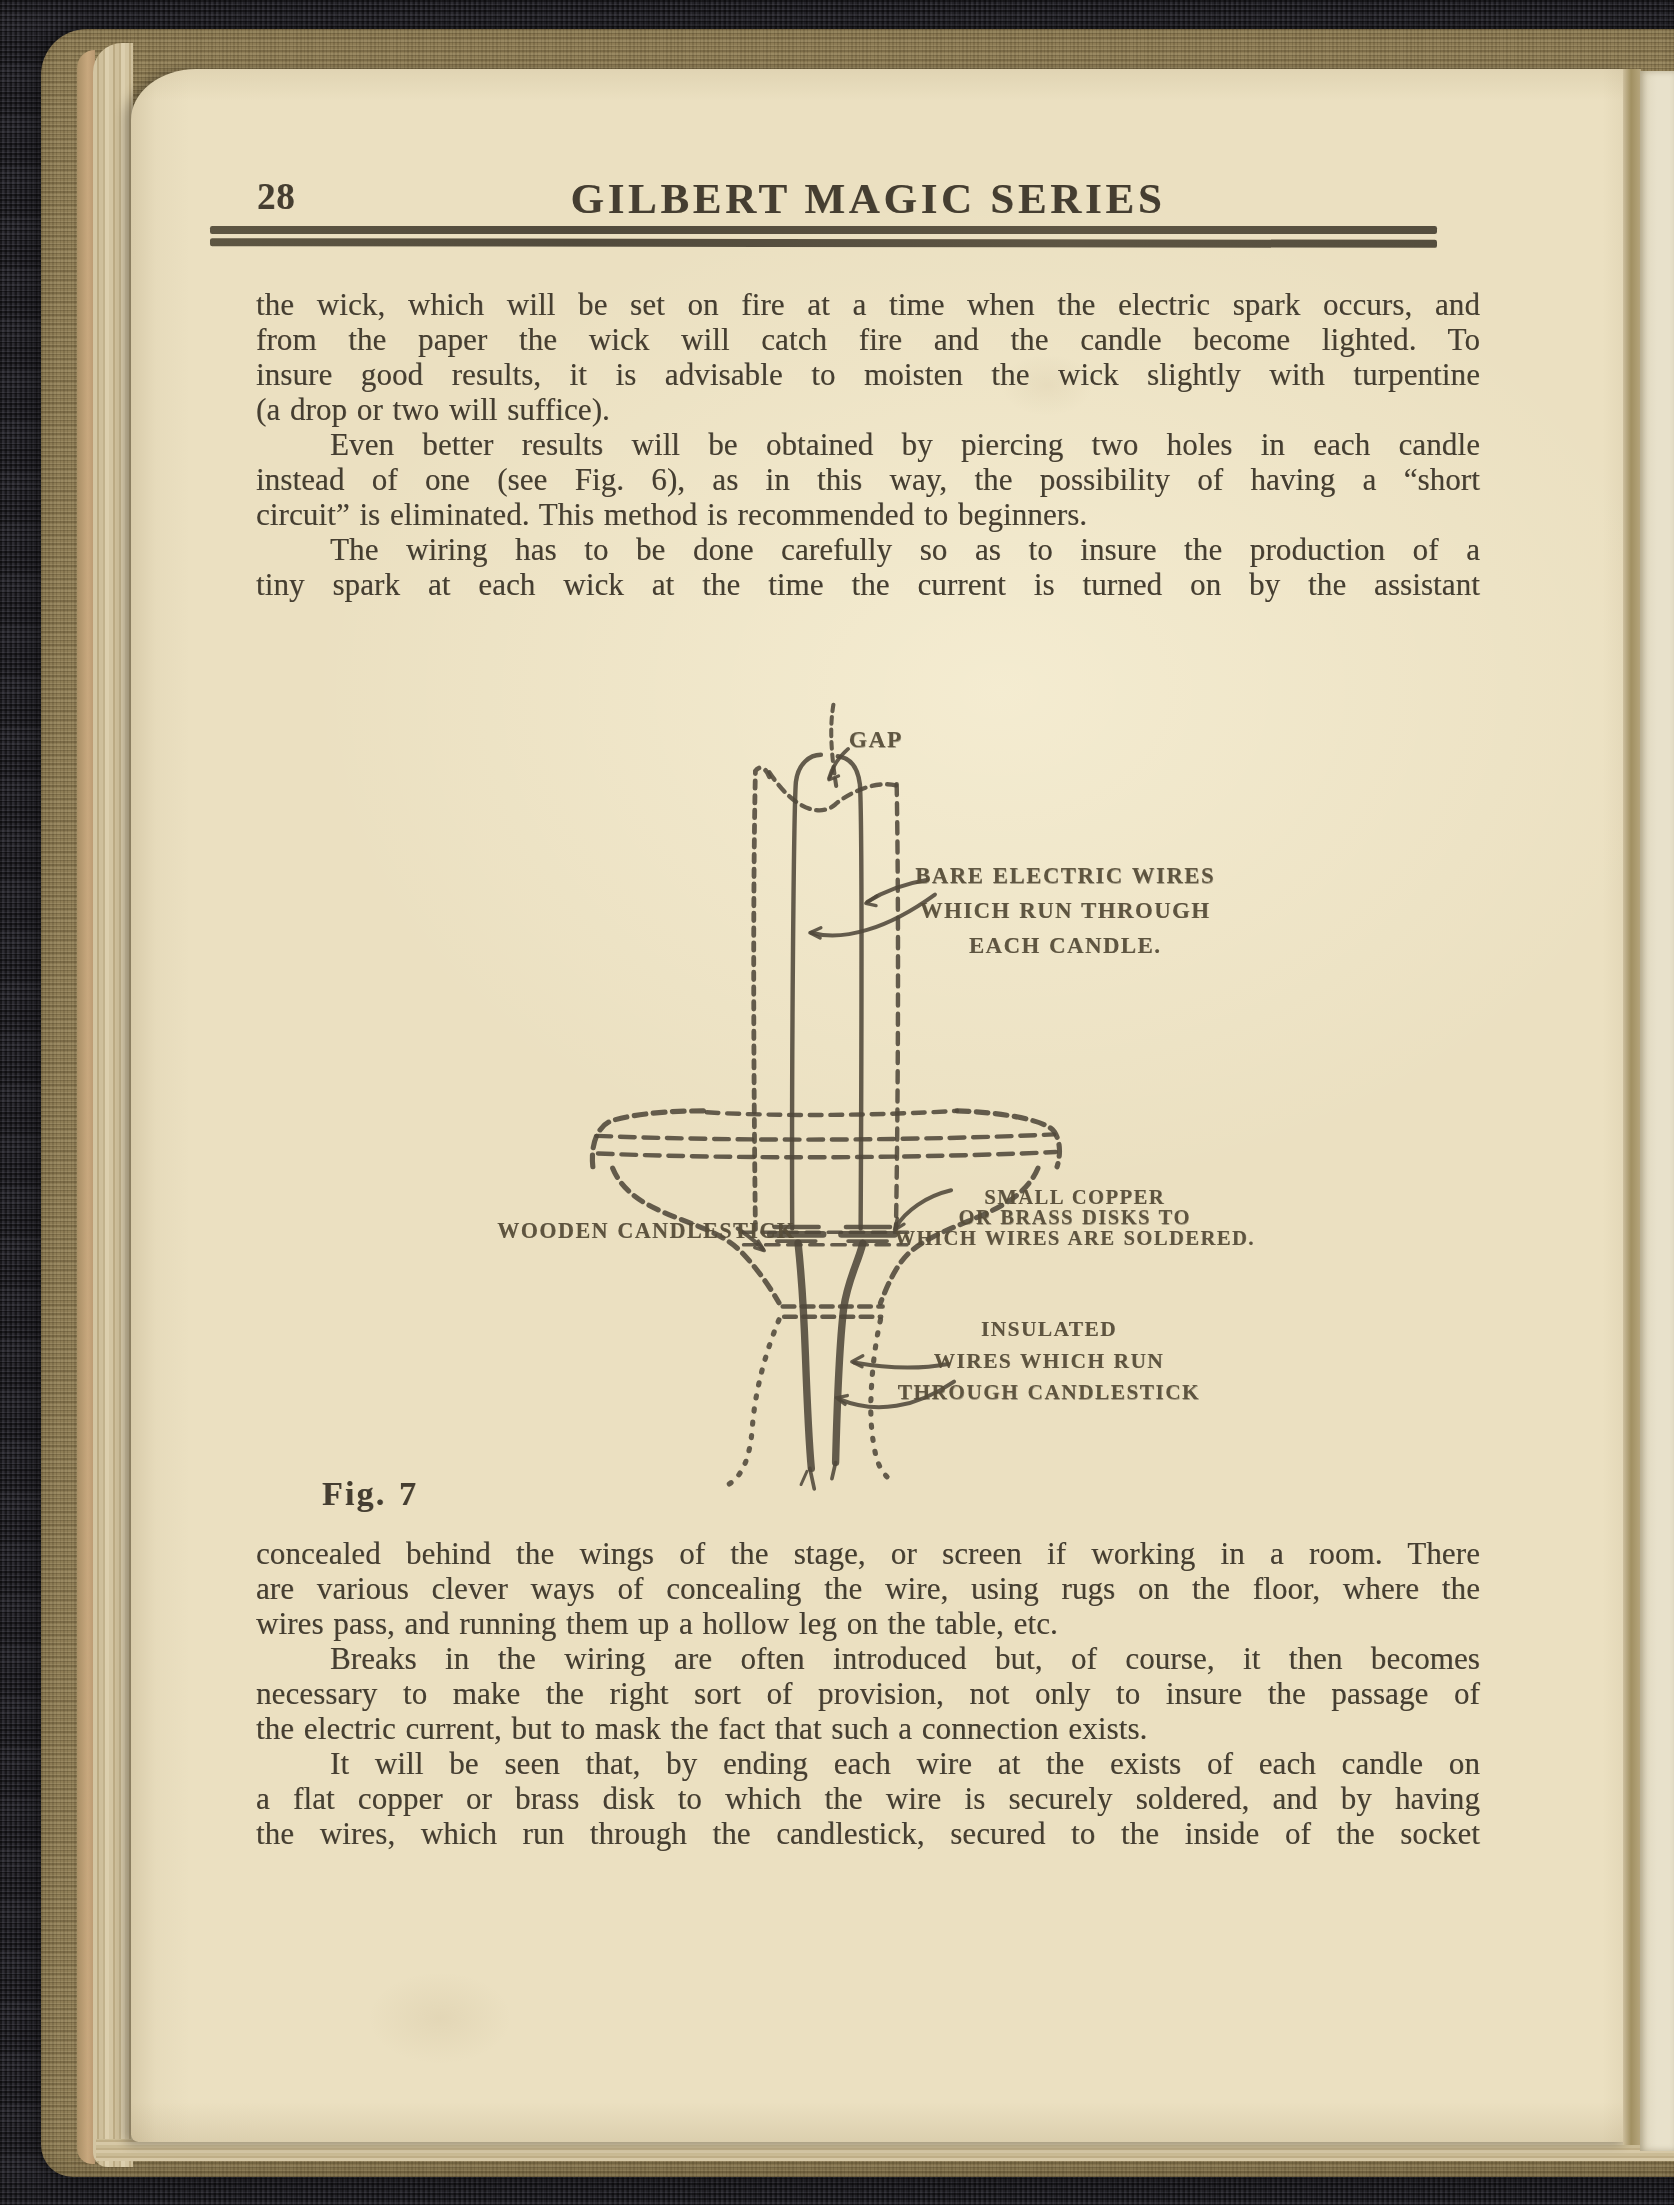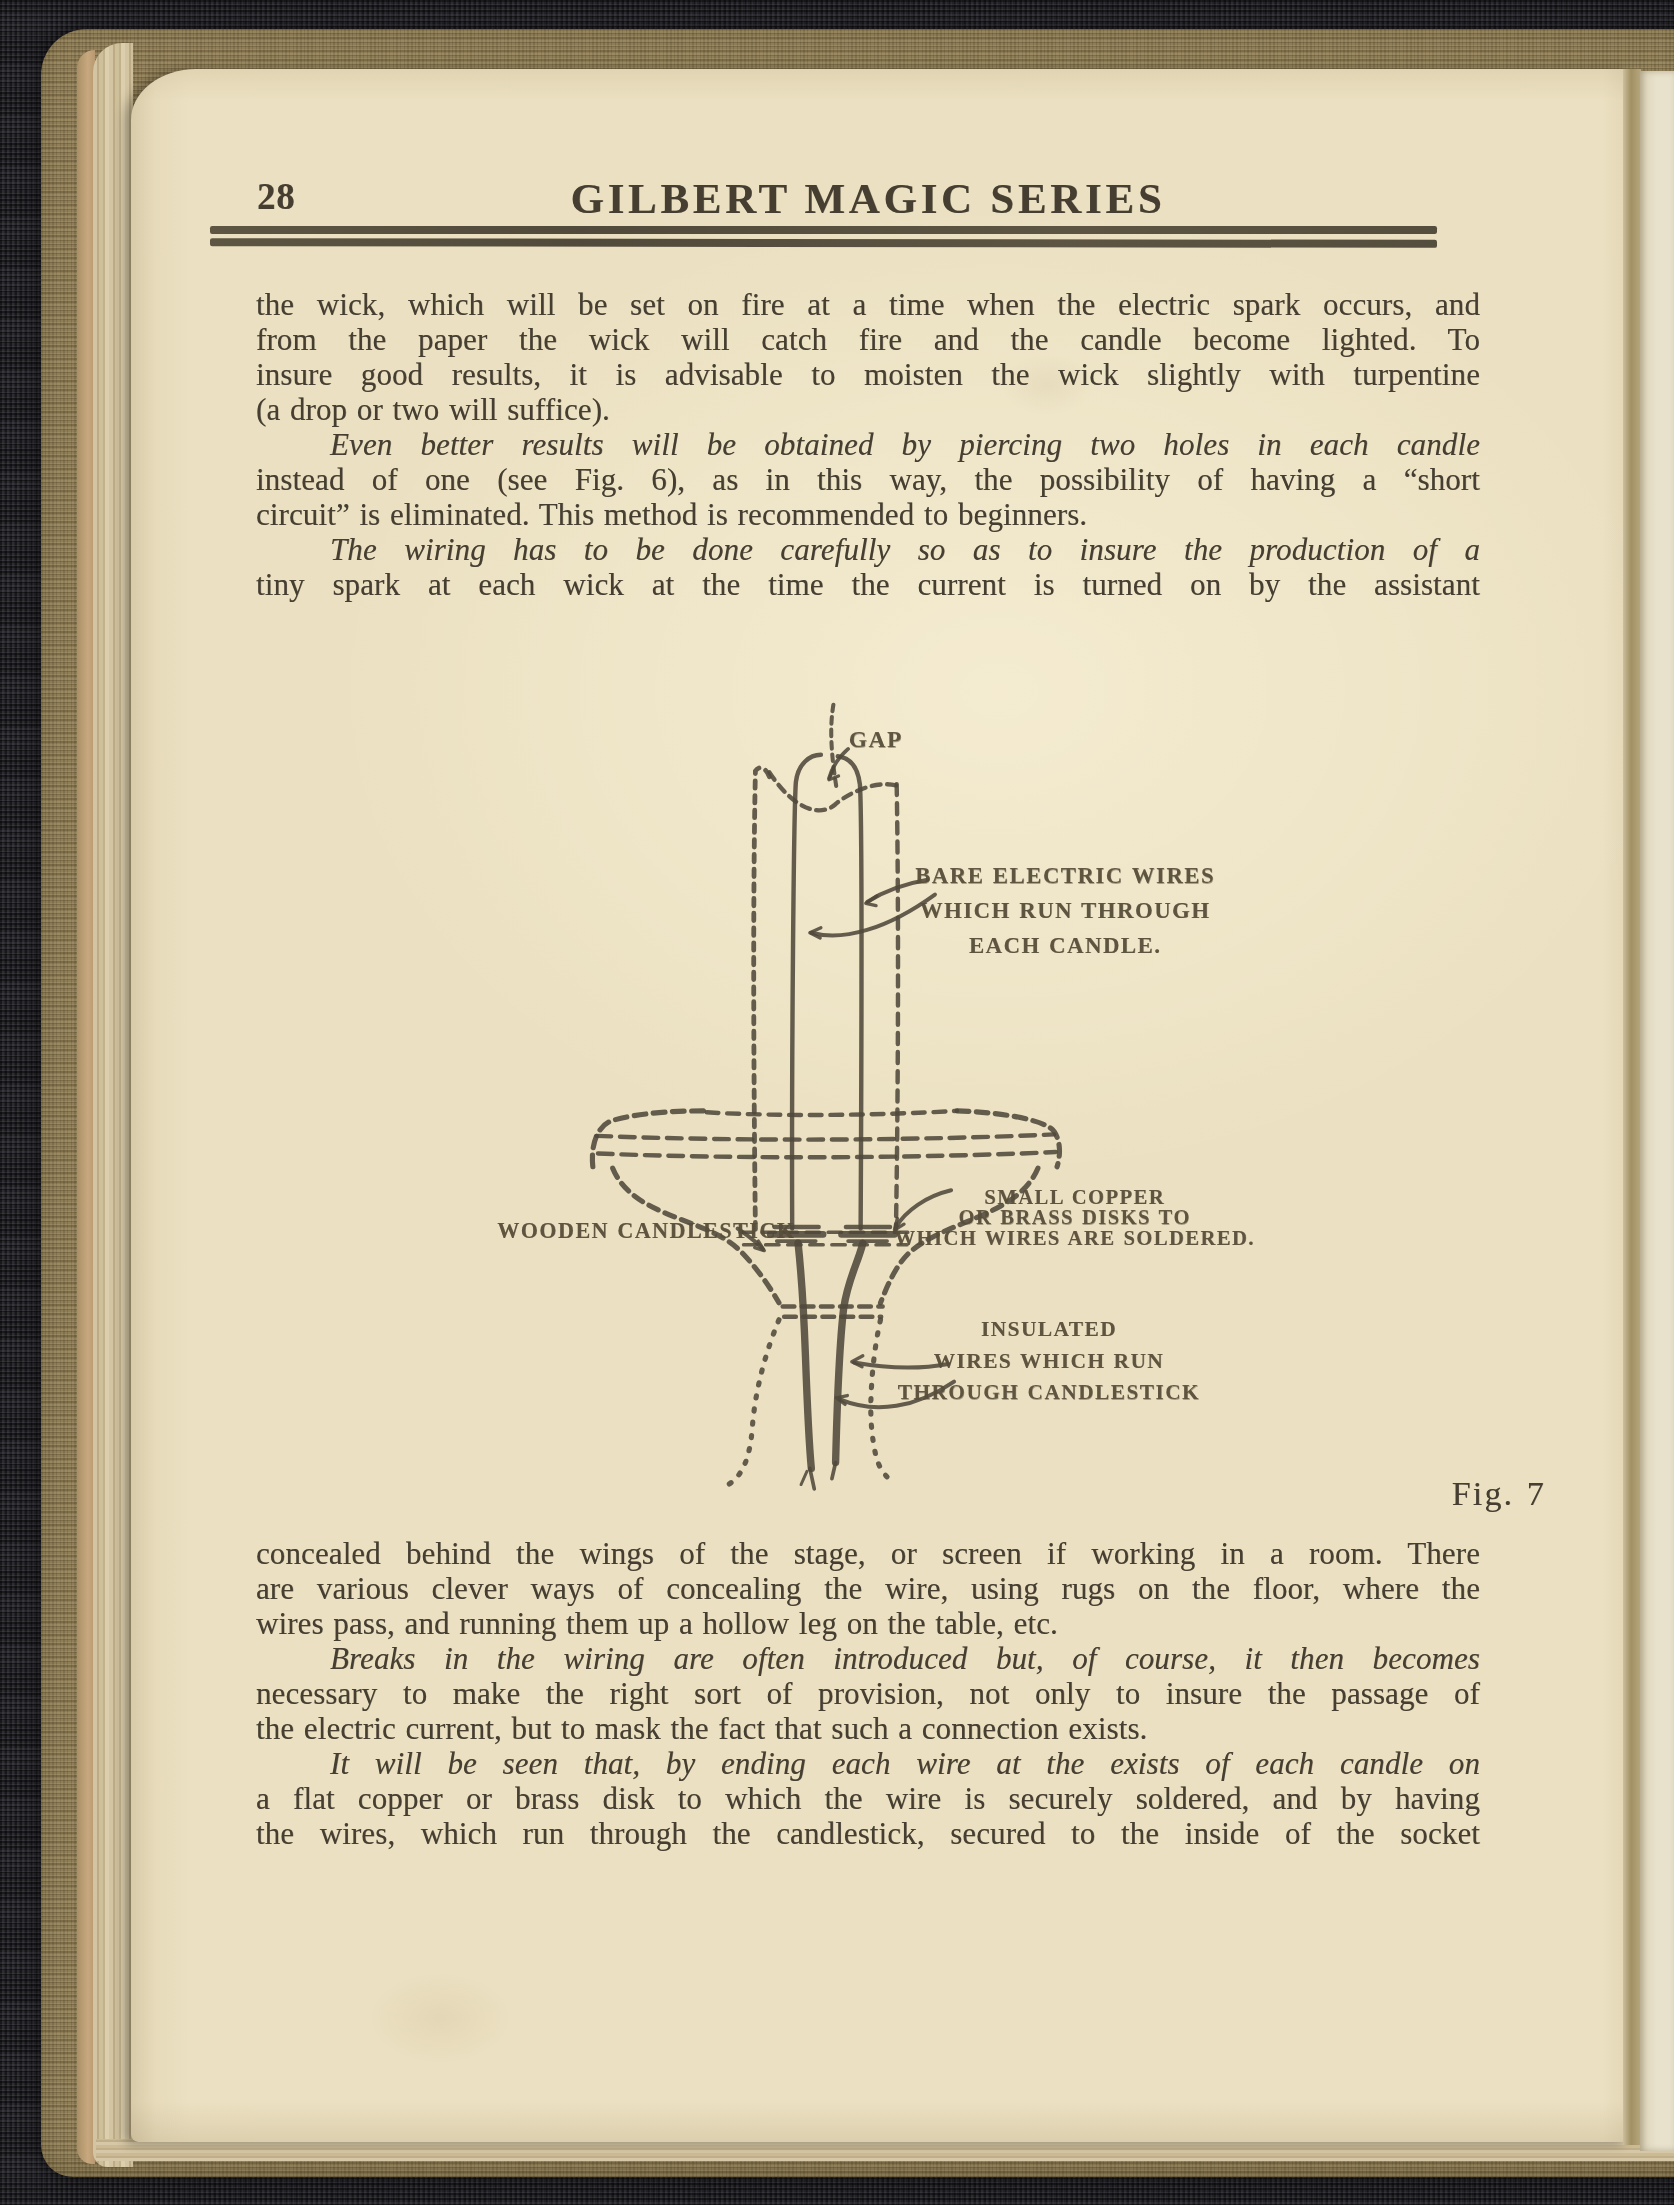--- a/index.html
+++ b/index.html
@@ -45,29 +45,29 @@
   
   .ink{color:#453e31;text-shadow:0.4px 0.4px 0.5px rgba(69,62,49,.45);margin-left:44px;}
   #pagenum{position:absolute;left:213px;top:175px;font-size:37px;font-weight:700;letter-spacing:0.7px;}
   #htitle{position:absolute;left:212px;top:174px;width:1224px;text-align:center;
     font-size:43px;font-weight:700;letter-spacing:3.7px;transform:scaleY(.98);}
   .rule{position:absolute;left:210px;width:1227px;height:8px;background:linear-gradient(90deg,#4a4331,#3c362a 30%,#4a4232 70%,#403a2c);opacity:.88;border-radius:2.2px;}
   #rule1{top:226px;} #rule2{top:239px;transform:rotate(.08deg);}
   #textflow{position:absolute;left:212px;top:287px;width:1224px;font-size:31px;line-height:35px;
     letter-spacing:0.1px;word-spacing:1.8px;}
   .tl{text-align:justify;text-align-last:justify;height:35px;white-space:nowrap;}
-  .tl.ind{text-indent:74px;font-style:italic;}
+  .tl.ind{text-indent:74px;}
   .tl.last{text-align-last:left;}
   
   #figure{position:relative;width:100%;height:934px;}
   #figsvg{position:absolute;left:230px;top:88px;}
   .sk{stroke:#50483a;fill:none;stroke-opacity:.88;}
   .stamp{font-family:"Liberation Serif",serif;font-weight:700;fill:#584e3a;fill-opacity:.92;letter-spacing:2px;}
-  #figcap{position:absolute;top:874px;left:22px;width:100%;text-align:right;
-    font-size:34px;font-weight:400;letter-spacing:2.2px;}
+  #figcap{position:absolute;top:874px;left:22px;width:100%;text-align:left;
+    font-size:34px;font-weight:700;letter-spacing:2.2px;}
 </style>
 </head>
 <body>
 
 <div id="stage">
   <div id="cover"></div>
   <div id="edge-salmon"></div>
   <div id="stack-left"></div>
   <div id="stack-bottom"></div>
 

